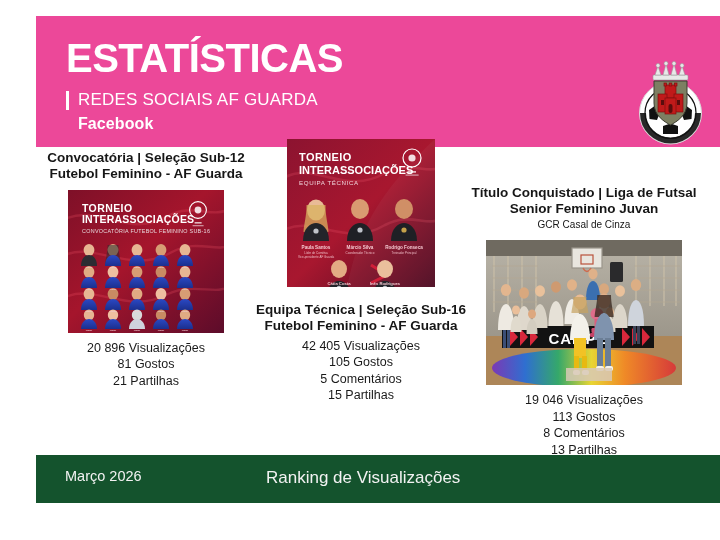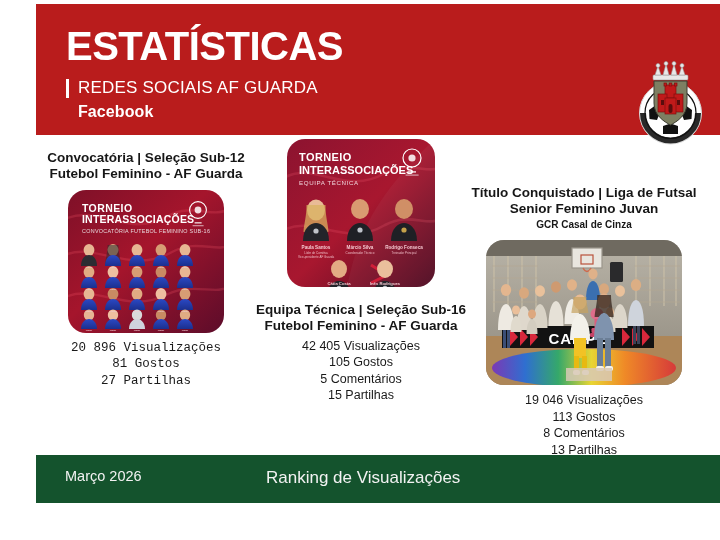--- a/index.html
+++ b/index.html
@@ -7,22 +7,22 @@
     width:720px;height:540px;
     background:#ffffff;
     font-family:"Liberation Sans", sans-serif;
     overflow:hidden;
     position:relative;
   }
   .slide{position:absolute;inset:0;background:#fff;}
 
   
   .header{
-    position:absolute;left:36px;top:4px;width:684px;height:131px;
-    background:#b91c1c;
+    position:absolute;left:36px;top:16px;width:684px;height:131px;
+    background:#ec4899;
   }
   .header-title{
     position:absolute;left:30px;top:22px;
     font-size:40px;font-weight:bold;color:#ffffff;
     letter-spacing:-0.5px;line-height:1;
   }
   .header-sub-row{
     position:absolute;left:30px;top:74px;
     display:flex;align-items:center;gap:9px;
   }
@@ -39,46 +39,46 @@
   .crest{
     position:absolute;left:634px;top:58px;width:73px;height:88px;
   }
 
   
   .col{position:absolute;text-align:center;}
   .cap{
     font-weight:bold;color:#161616;line-height:1.22;
   }
   .cap-sub{
-    font-weight:bold;color:#161616;font-size:10px;margin-top:1px;
+    font-weight:normal;color:#161616;font-size:10px;margin-top:1px;
   }
   .stats{
     color:#1a1a1a;line-height:1.32;
   }
   .stats div{white-space:nowrap;}
 
   
   #col-left{left:14px;top:150px;width:264px;}
   #col-left .cap{font-size:13.5px;}
   #col-left .media{margin:7px auto 0;width:156px;height:143px;}
-  #col-left .stats{font-size:12.5px;margin-top:7px;font-family:Liberation Mono, monospace;}
+  #col-left .stats{font-size:12.5px;margin-top:7px;}
 
   
   #col-mid{left:235px;top:139px;width:252px;}
   #col-mid .media{margin:0 auto;width:148px;height:148px;}
   #col-mid .cap{font-size:13.5px;margin-top:15px;}
   #col-mid .stats{font-size:12.5px;margin-top:3px;}
 
   
   #col-right{left:455px;top:185px;width:258px;}
   #col-right .cap{font-size:13.5px;}
   #col-right .media{margin:9px auto 0;width:196px;height:145px;}
   #col-right .stats{font-size:12.5px;margin-top:7px;}
 
-  .media{position:relative;overflow:hidden;display:block;border-radius:18px;}
+  .media{position:relative;overflow:hidden;display:block;}
 
   
   .footer{
     position:absolute;left:36px;top:455px;width:684px;height:48px;
     background:#14532d;
   }
   .footer-month{
     position:absolute;left:29px;top:13px;
     font-size:14.5px;color:#f2f2f2;
   }
@@ -301,21 +301,21 @@
             <text x="69" y="142">•••••••</text>
             <text x="93" y="142">•••••••</text>
             <text x="117" y="142">•••••••</text>
         </g>
       </svg>
     </div>
 
     <div class="stats">
       <div>20 896 Visualizações</div>
       <div>81 Gostos</div>
-      <div>27 Partilhas</div>
+      <div>21 Partilhas</div>
     </div>
   </div>
 
   <div class="col" id="col-mid">
     <div class="media">
       <svg viewBox="0 0 148 148" width="148" height="148">
         <defs>
           <linearGradient id="redbg2" x1="0" y1="0" x2="1" y2="1">
             <stop offset="0%" stop-color="#8c1330"></stop>
             <stop offset="50%" stop-color="#a8172f"></stop>

